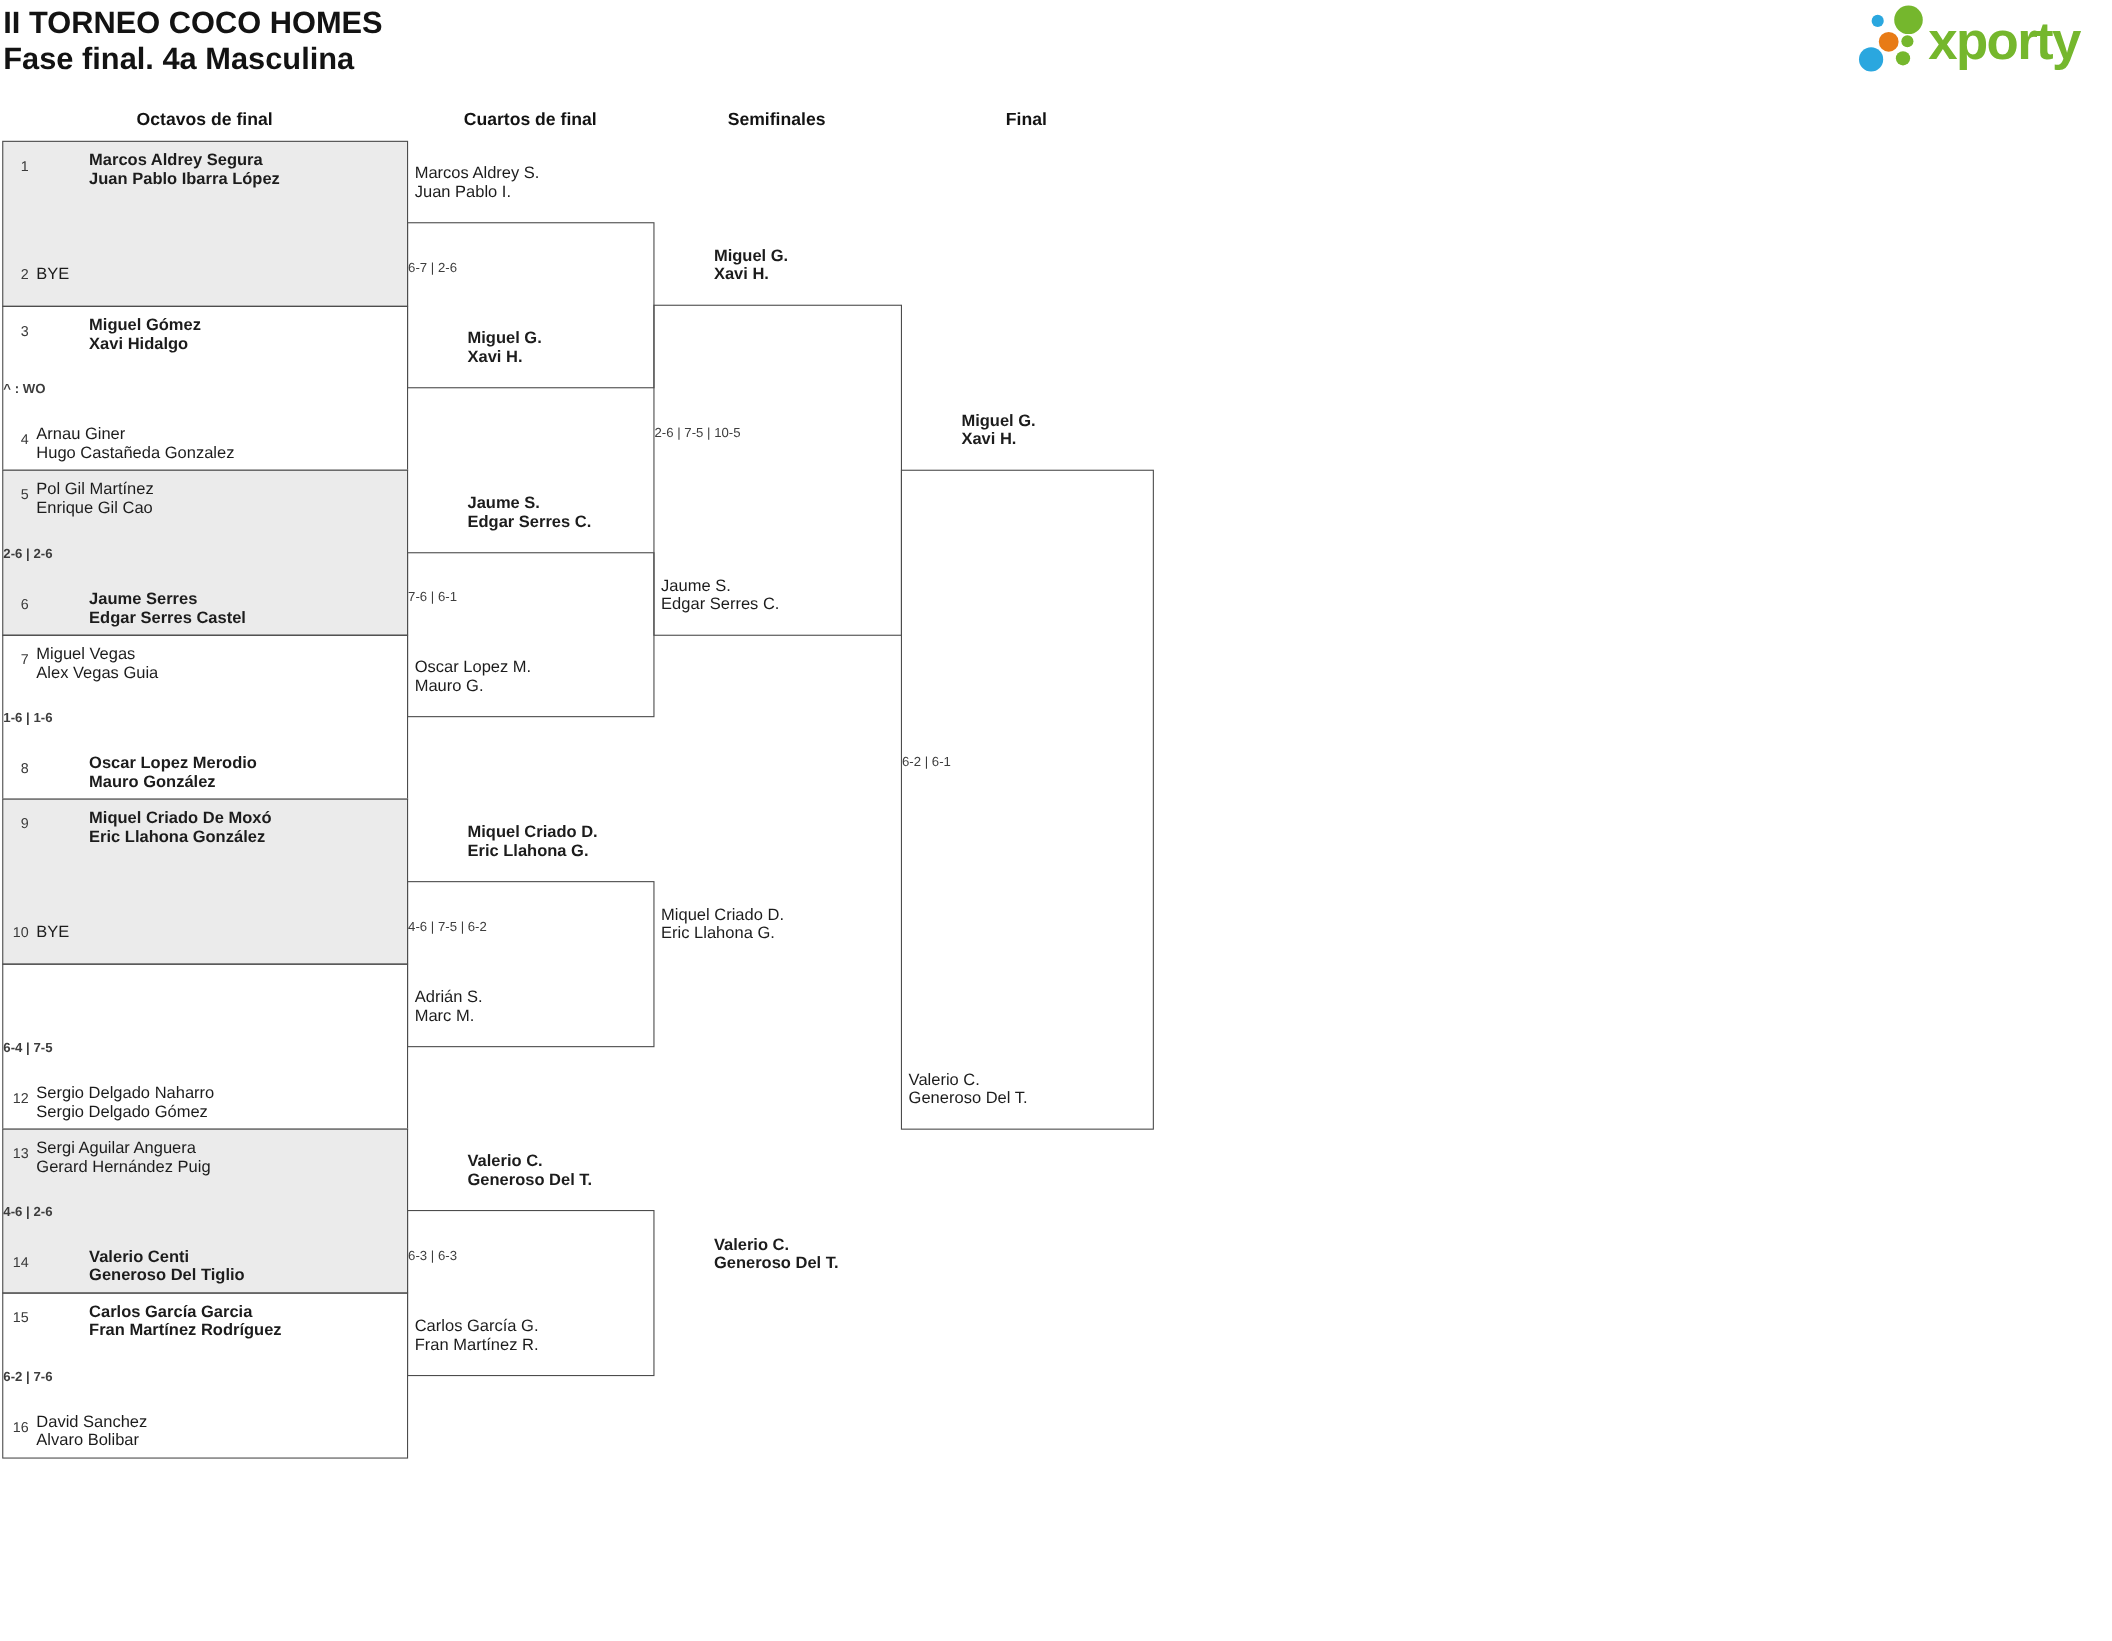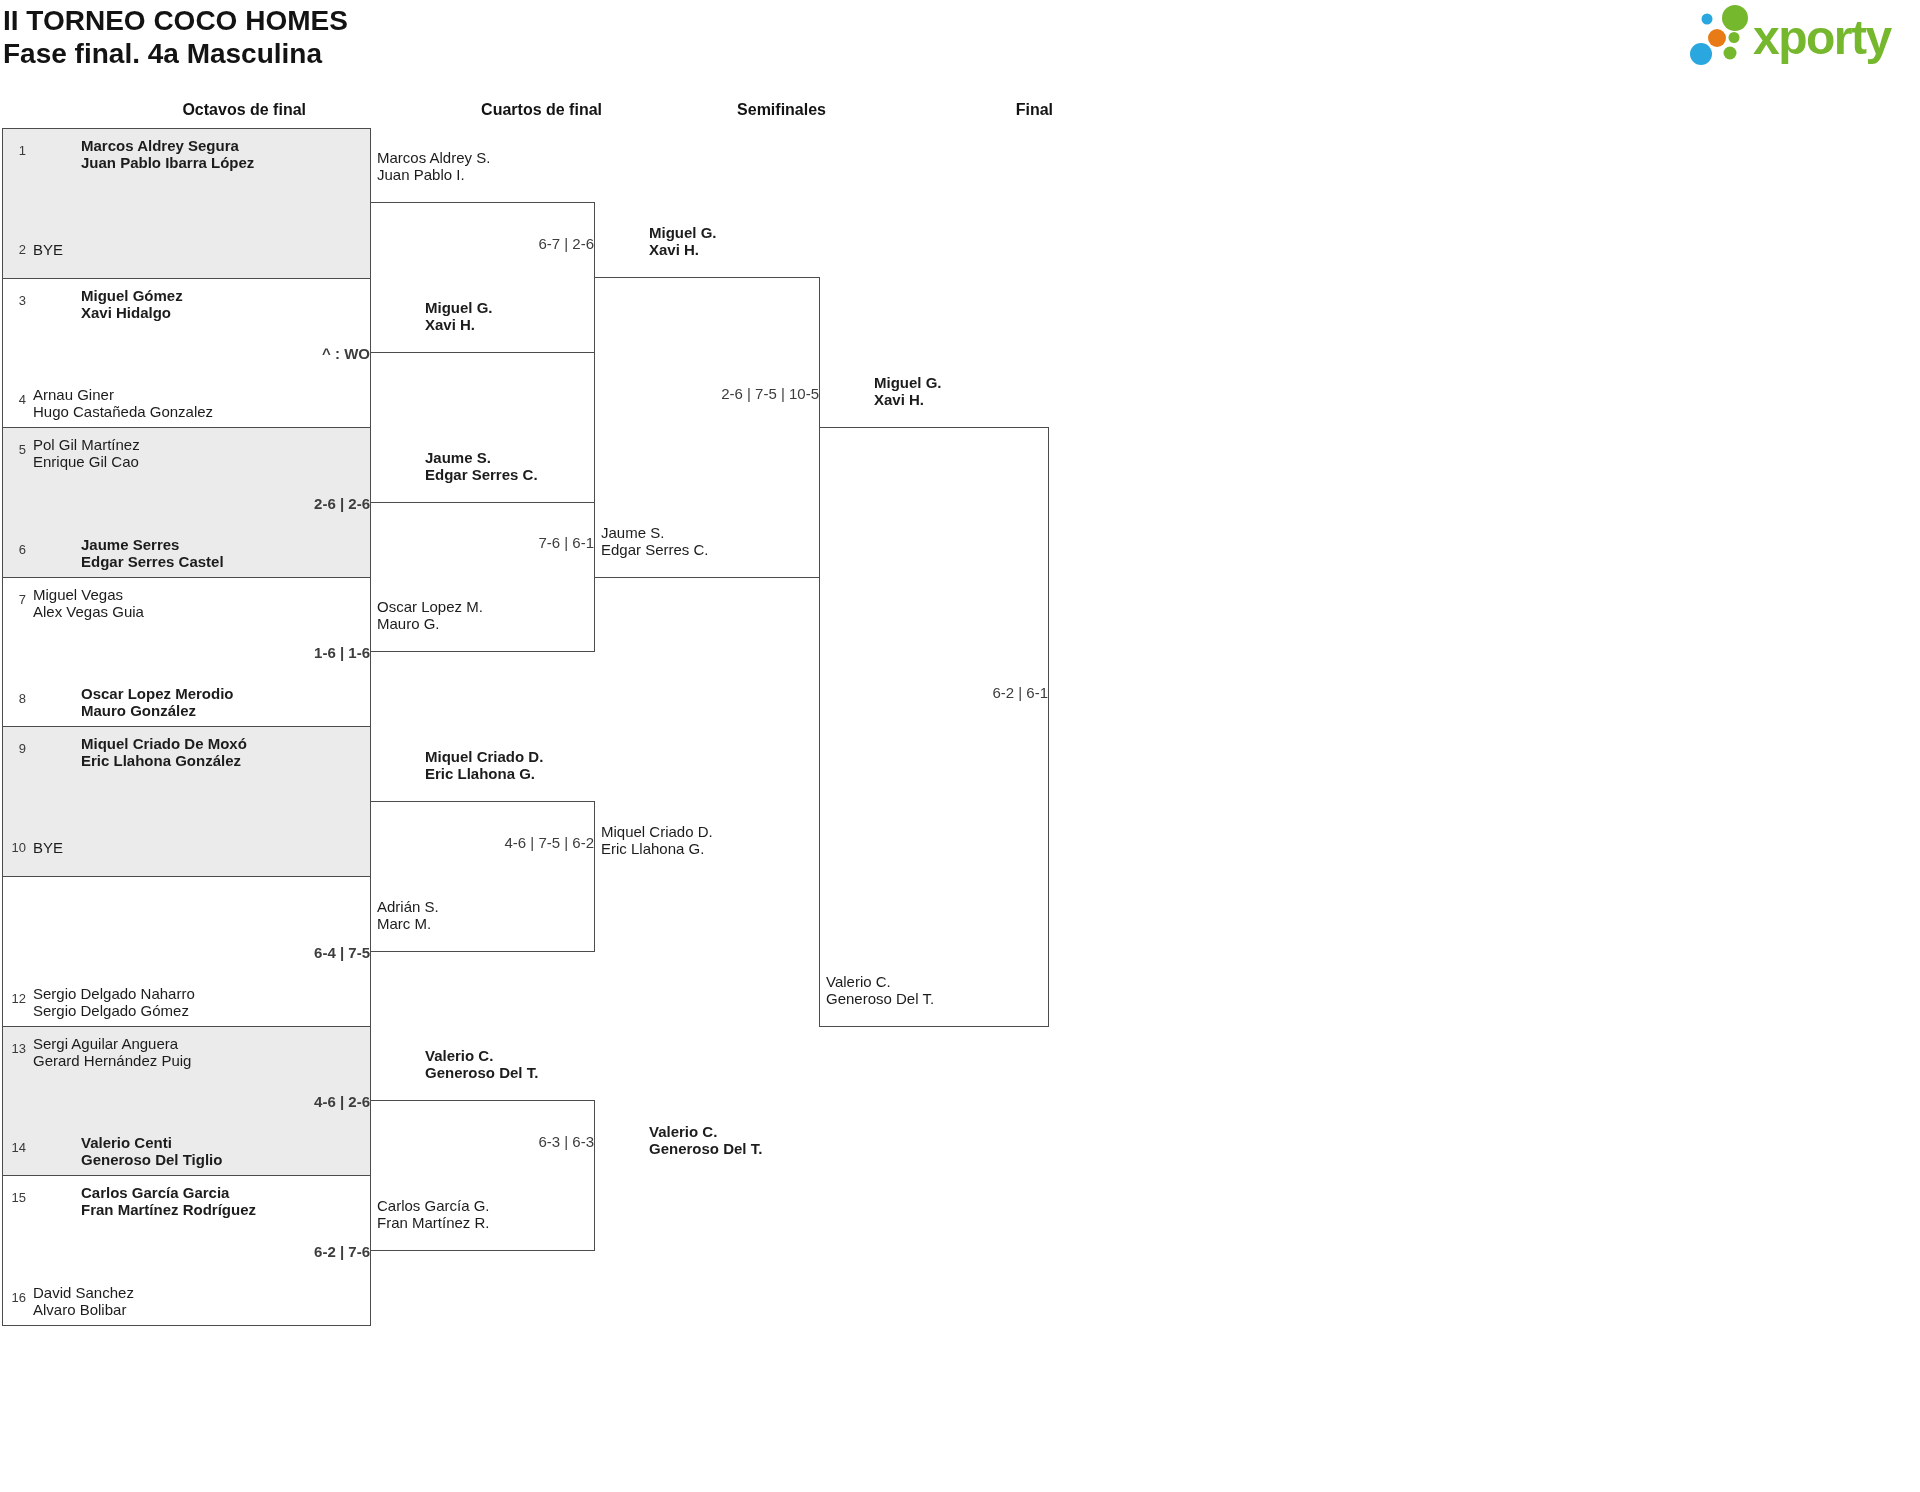--- a/index.html
+++ b/index.html
@@ -1,33 +1,33 @@
 <!DOCTYPE html>
 <html><head>
 <meta charset="utf-8">
 <style>
   html,body{margin:0;padding:0;background:#fff;}
   .page{position:relative;width:1920px;height:1492px;background:#ffffff;
         font-family:"Liberation Sans",sans-serif;color:#1c1c1c;overflow:hidden;}
   .title-block{position:absolute;left:3px;top:4px;line-height:33px;}
   .title-line{font-size:28px;font-weight:700;color:#131313;}
-  .colhead{position:absolute;top:101px;width:240px;text-align:right;
+  .colhead{position:absolute;top:101px;width:240px;text-align:center;
            font-size:16px;font-weight:700;color:#131313;}
   .box{position:absolute;border:1px solid #4c4c4c;box-sizing:border-box;background:transparent;}
   .box.shaded{background:#ebebeb;}
   .trow{position:absolute;display:flex;left:6px;right:4px;}
   .trow.t1{top:8px;}
   .trow.t2{bottom:7px;}
   .trow.t2.single{bottom:20px;}
   .seed{width:17px;min-width:17px;text-align:right;margin-right:7px;
         font-size:13px;color:#3a3a3a;padding-top:6px;}
   .trow.single .seed{padding-top:1px;}
   .tname{font-size:15px;line-height:17px;color:#1c1c1c;}
   .w{font-weight:700;margin-left:48px;}
-  .score{position:absolute;left:0;right:0;text-align:right;font-size:15px;
+  .score{position:absolute;left:0;right:0;text-align:left;font-size:12px;
          line-height:17px;color:#3d3d3d;}
   .score.mid{top:calc(50% - 8px);font-weight:bold;}
   .score.hi{top:calc(50% - 43px);}
   .slot{position:absolute;font-size:15px;line-height:17px;color:#1c1c1c;}
   .logo{position:absolute;left:1685px;top:0;width:230px;height:78px;}
   .logo text{font-family:"Liberation Sans",sans-serif;font-weight:700;
              font-size:48px;letter-spacing:-1.5px;}
 </style>
 </head>
 <body>

